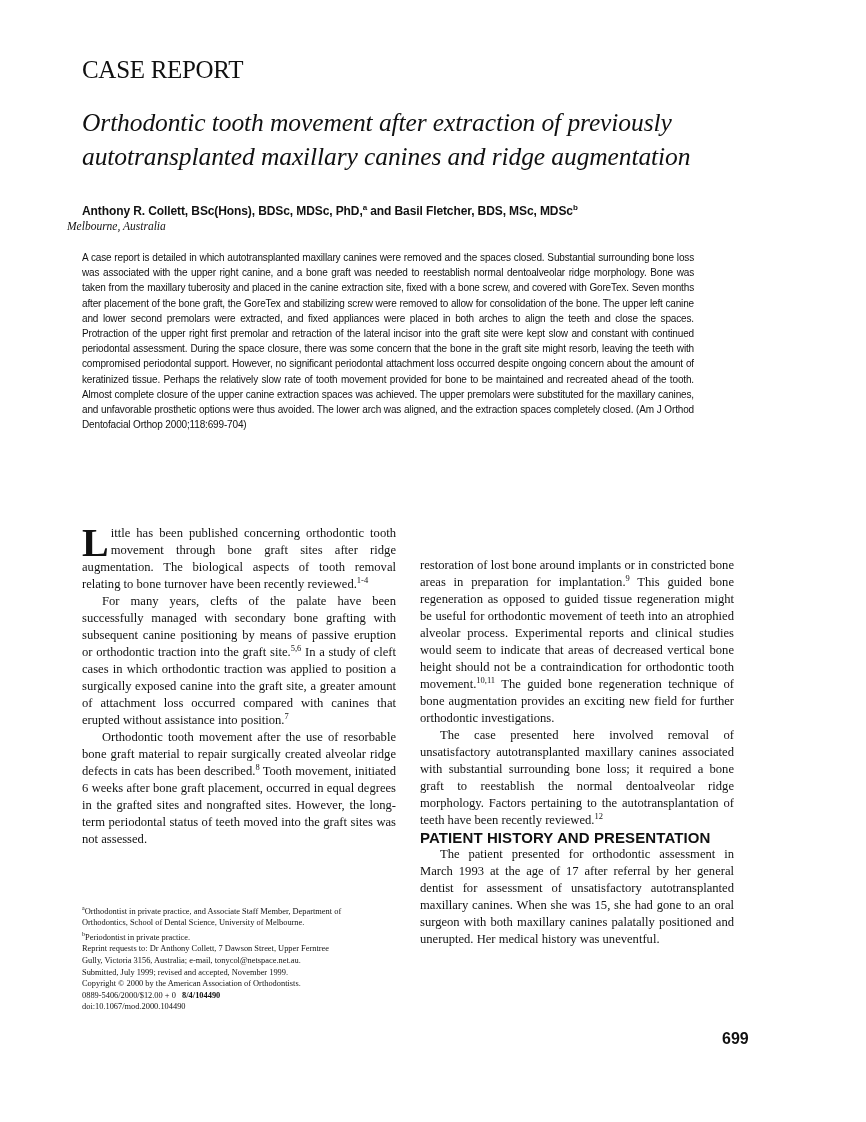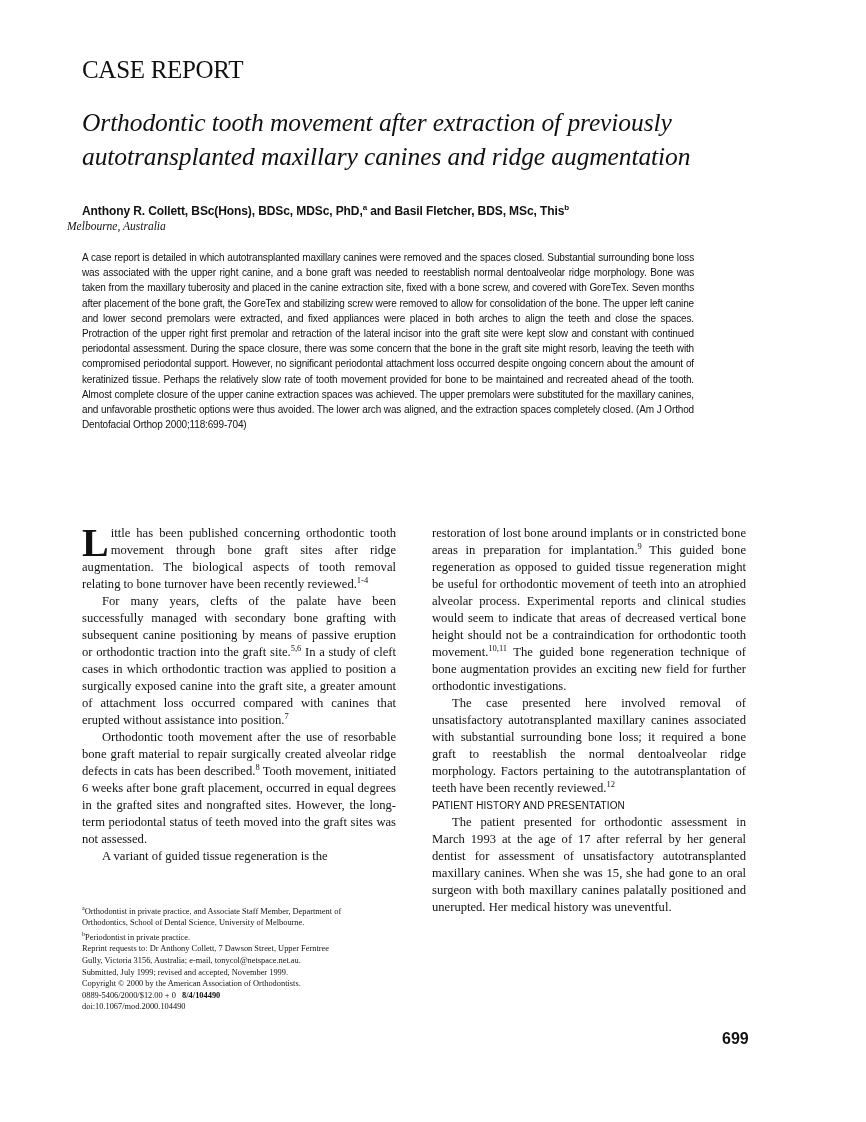--- a/index.html
+++ b/index.html
@@ -9,54 +9,53 @@
 
   .section-label { position: absolute; left: 82px; top: 56px; font-size: 25px; letter-spacing: -0.3px; }
   .title { position: absolute; left: 82px; top: 106px; width: 700px; font-style: italic; font-size: 25.5px; line-height: 34px; letter-spacing: -0.1px; }
   .authors { position: absolute; left: 82px; top: 203px; font-size: 12px; font-weight: bold; letter-spacing: -0.1px; }
   .authors sup { font-size: 8px; }
   .location { position: absolute; left: 67px; top: 220px; font-size: 11.5px; font-style: italic; }
   .abstract { position: absolute; left: 82px; top: 250px; width: 612px; font-size: 10px; line-height: 15.2px; text-align: justify; letter-spacing: -0.15px; }
 
   .col { position: absolute; top: 525px; width: 314px; font-size: 12.6px; line-height: 17px; text-align: justify; }
   .col-left { left: 82px; }
-  .col-right { left: 432px; }
+  .col-right { left: 420px; margin-top: 32px; }
   .col p { margin: 0; text-indent: 20px; }
   .col p.noindent { text-indent: 0; }
   .col sup { font-size: 8.5px; line-height: 0; }
   .dropcap { float: left; font-size: 40px; line-height: 30px; margin: 3px 2px 0 0; font-weight: bold; }
 
-  .heading { font-size: 10px; font-weight: normal; margin: 14px 0 8px 0; letter-spacing: 0.1px; text-indent: 0 !important; }
+  .heading { font-size: 15px; font-weight: bold; margin: 14px 0 8px 0; letter-spacing: 0.1px; text-indent: 0 !important; }
 
   .footnotes { position: absolute; left: 82px; top: 903px; width: 320px; font-size: 8.4px; line-height: 11.6px; }
   .footnotes div { white-space: nowrap; }
   .footnotes sup { font-size: 6px; }
 
   .page-number { position: absolute; left: 722px; top: 1030px; font-size: 16px; font-weight: bold; }
 </style>
 </head>
 <body>
 
 <div class="section-label serif">CASE REPORT</div>
 
 <div class="title serif">Orthodontic tooth movement after extraction of previously autotransplanted maxillary canines and ridge augmentation</div>
 
 <div class="authors sans">
-  <span>Anthony R. Collett, BSc(Hons), BDSc, MDSc, PhD,</span><sup>a</sup><span> and Basil Fletcher, BDS, MSc, This</span><sup>b</sup>
+  <span>Anthony R. Collett, BSc(Hons), BDSc, MDSc, PhD,</span><sup>a</sup><span> and Basil Fletcher, BDS, MSc, MDSc</span><sup>b</sup>
 </div>
 
 <div class="location serif">Melbourne, Australia</div>
 
 <div class="abstract sans">A case report is detailed in which autotransplanted maxillary canines were removed and the spaces closed. Substantial surrounding bone loss was associated with the upper right canine, and a bone graft was needed to reestablish normal dentoalveolar ridge morphology. Bone was taken from the maxillary tuberosity and placed in the canine extraction site, fixed with a bone screw, and covered with GoreTex. Seven months after placement of the bone graft, the GoreTex and stabilizing screw were removed to allow for consolidation of the bone. The upper left canine and lower second premolars were extracted, and fixed appliances were placed in both arches to align the teeth and close the spaces. Protraction of the upper right first premolar and retraction of the lateral incisor into the graft site were kept slow and constant with continued periodontal assessment. During the space closure, there was some concern that the bone in the graft site might resorb, leaving the teeth with compromised periodontal support. However, no significant periodontal attachment loss occurred despite ongoing concern about the amount of keratinized tissue. Perhaps the relatively slow rate of tooth movement provided for bone to be maintained and recreated ahead of the tooth. Almost complete closure of the upper canine extraction spaces was achieved. The upper premolars were substituted for the maxillary canines, and unfavorable prosthetic options were thus avoided. The lower arch was aligned, and the extraction spaces completely closed. (Am J Orthod Dentofacial Orthop 2000;118:699-704)</div>
 
 <div class="col col-left serif">
   <p class="noindent"><span class="dropcap">L</span><span>ittle has been published concerning orthodontic tooth movement through bone graft sites after ridge augmentation. The biological aspects of tooth removal relating to bone turnover have been recently reviewed.</span><sup>1-4</sup></p>
   <p><span>For many years, clefts of the palate have been successfully managed with secondary bone grafting with subsequent canine positioning by means of passive eruption or orthodontic traction into the graft site.</span><sup>5,6</sup><span> In a study of cleft cases in which orthodontic traction was applied to position a surgically exposed canine into the graft site, a greater amount of attachment loss occurred compared with canines that erupted without assistance into position.</span><sup>7</sup></p>
   <p><span>Orthodontic tooth movement after the use of resorbable bone graft material to repair surgically created alveolar ridge defects in cats has been described.</span><sup>8</sup><span> Tooth movement, initiated 6 weeks after bone graft placement, occurred in equal degrees in the grafted sites and nongrafted sites. However, the long-term periodontal status of teeth moved into the graft sites was not assessed.</span></p>
-  <p><span>A variant of guided tissue regeneration is the</span></p>
 </div>
 
 <div class="col col-right serif">
   <p class="noindent"><span>restoration of lost bone around implants or in constricted bone areas in preparation for implantation.</span><sup>9</sup><span> This guided bone regeneration as opposed to guided tissue regeneration might be useful for orthodontic movement of teeth into an atrophied alveolar process. Experimental reports and clinical studies would seem to indicate that areas of decreased vertical bone height should not be a contraindication for orthodontic tooth movement.</span><sup>10,11</sup><span> The guided bone regeneration technique of bone augmentation provides an exciting new field for further orthodontic investigations.</span></p>
   <p><span>The case presented here involved removal of unsatisfactory autotransplanted maxillary canines associated with substantial surrounding bone loss; it required a bone graft to reestablish the normal dentoalveolar ridge morphology. Factors pertaining to the autotransplantation of teeth have been recently reviewed.</span><sup>12</sup></p>
   <p class="heading sans">PATIENT HISTORY AND PRESENTATION</p>
   <p><span>The patient presented for orthodontic assessment in March 1993 at the age of 17 after referral by her general dentist for assessment of unsatisfactory autotransplanted maxillary canines. When she was 15, she had gone to an oral surgeon with both maxillary canines palatally positioned and unerupted. Her medical history was uneventful.</span></p>
 </div>
 
 <div class="footnotes serif">

